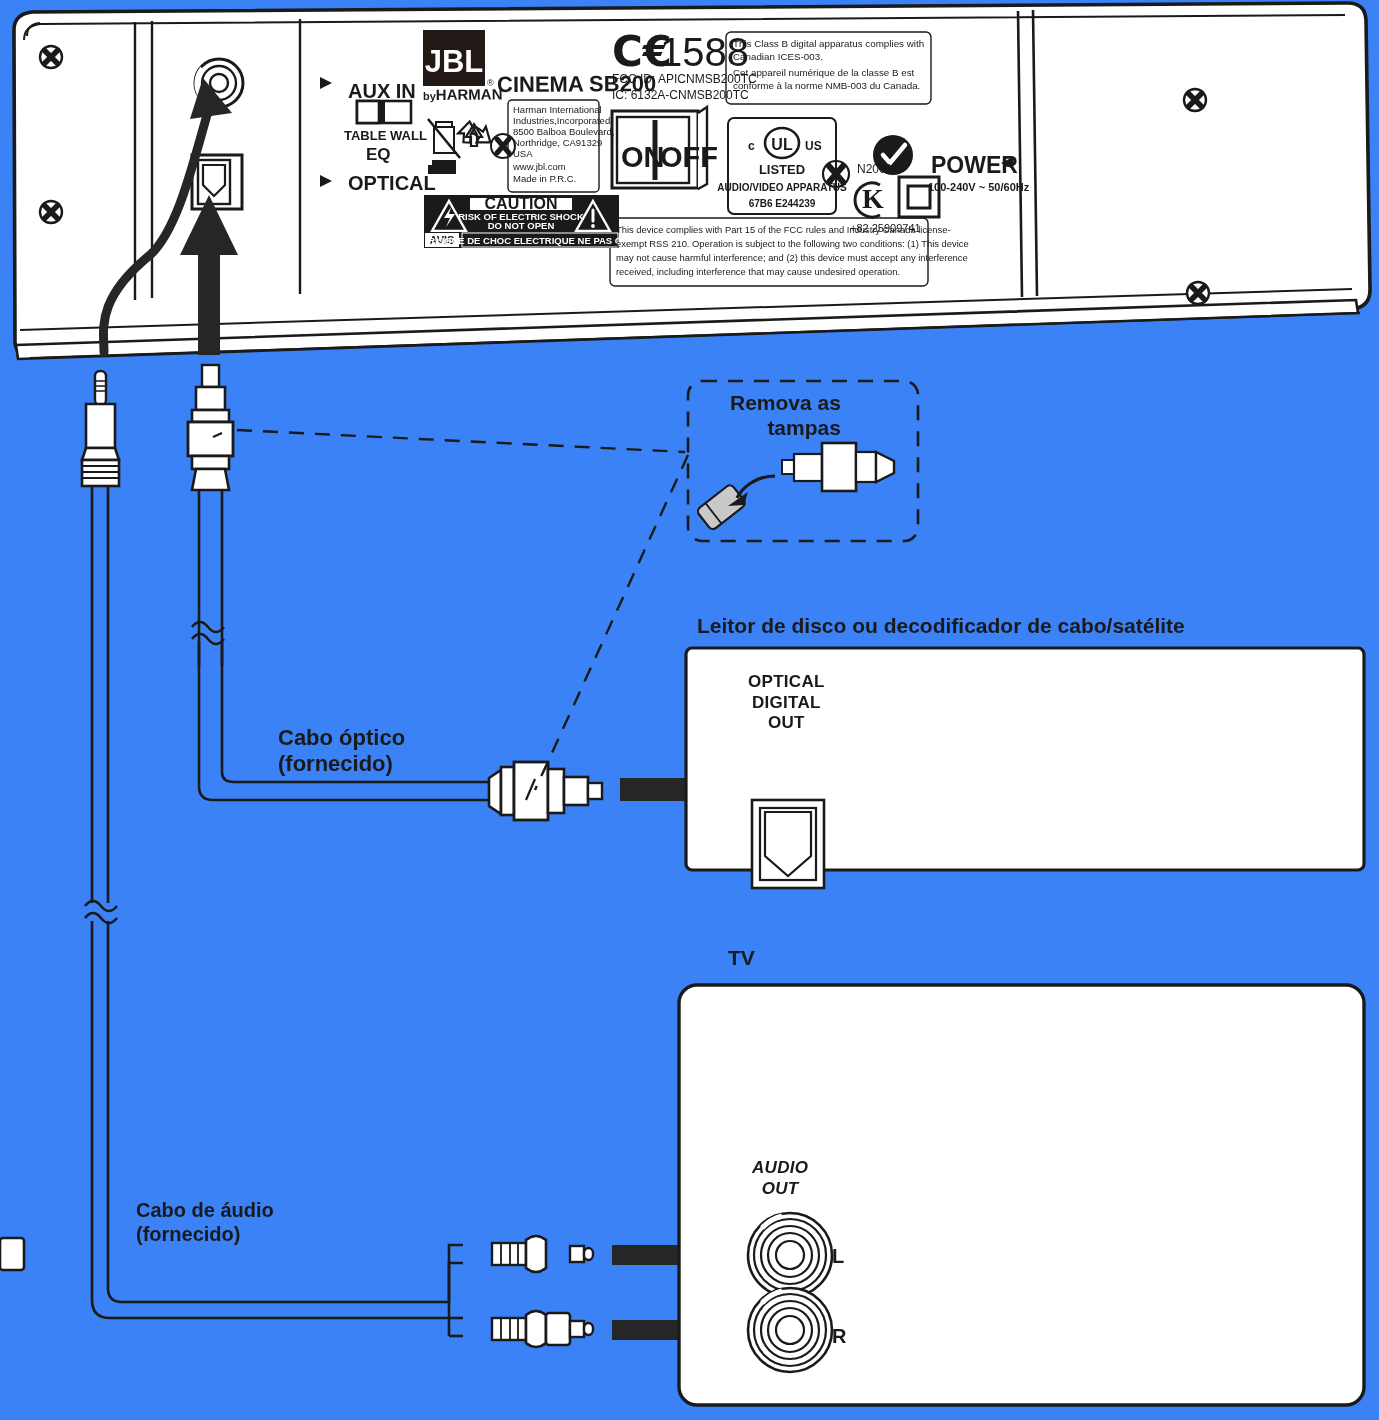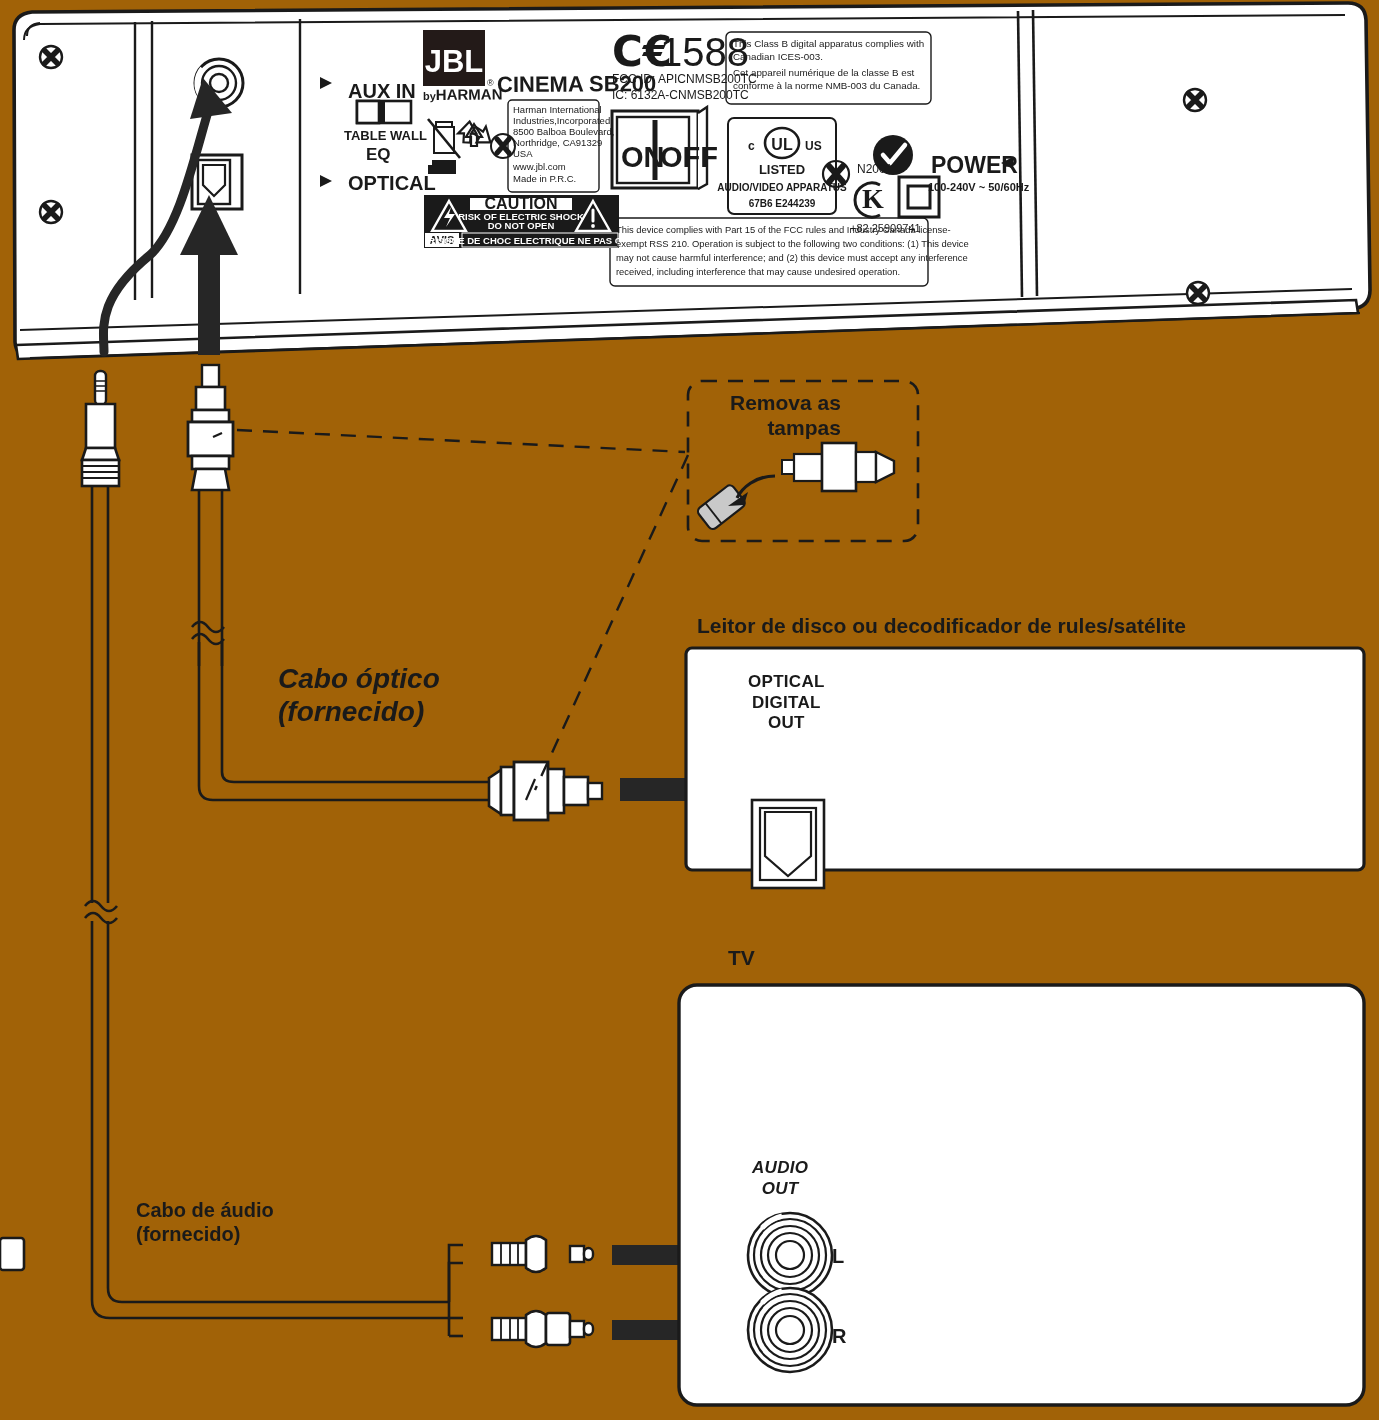--- a/index.html
+++ b/index.html
@@ -1,20 +1,20 @@
 <!DOCTYPE html>
 <html><head>
 <meta charset="utf-8">
 <style>
   html,body{margin:0;padding:0;background:#ffffff;}
   body{font-family:"Liberation Sans",sans-serif;color:#1a1a1a;}
-  #stage{position:relative;width:1379px;height:1420px;overflow:hidden;background:#a16207;}
+  #stage{position:relative;width:1379px;height:1420px;overflow:hidden;background:#3b82f6;}
   svg{display:block;}
   .lbl{position:absolute;font-family:"Liberation Sans",sans-serif;font-weight:bold;color:#1a1a1a;white-space:pre;line-height:1.18;}
-  #cable-optical-label{left:278px;top:662px;font-size:28px;font-style:italic;}
+  #cable-optical-label{left:278px;top:725px;font-size:22px;}
   #cable-audio-label{left:136px;top:1199px;font-size:20px;}
   #disc-player-label{left:697px;top:614px;font-size:21px;}
   #tv-label{left:728px;top:946px;font-size:21px;}
   #remove-caps-label{left:730px;top:391px;font-size:21px;text-align:right;}
   #jack-l-label{left:832px;top:1245px;font-size:20px;}
   #jack-r-label{left:832px;top:1325px;font-size:20px;}
   .optdigout{position:absolute;left:748px;top:672px;font-size:17px;font-weight:bold;text-align:center;line-height:1.22;letter-spacing:.3px;}
   .audioout{position:absolute;left:752px;top:1158px;font-size:17px;font-weight:bold;text-align:center;line-height:1.22;letter-spacing:.3px;font-style:italic;}
 </style>
 </head>
@@ -371,21 +371,21 @@
     </g>
   </g>
 </svg>
 
 <div class="lbl" id="remove-caps-label">Remova as
 tampas</div>
 <div class="lbl" id="cable-optical-label">Cabo óptico
 (fornecido)</div>
 <div class="lbl" id="cable-audio-label">Cabo de áudio
 (fornecido)</div>
-<div class="lbl" id="disc-player-label">Leitor de disco ou decodificador de rules/satélite</div>
+<div class="lbl" id="disc-player-label">Leitor de disco ou decodificador de cabo/satélite</div>
 <div class="lbl" id="tv-label">TV</div>
 <div class="lbl" id="jack-l-label">L</div>
 <div class="lbl" id="jack-r-label">R</div>
 
 <div class="optdigout">
   <div>OPTICAL</div>
   <div>DIGITAL</div>
   <div>OUT</div>
 </div>
 

